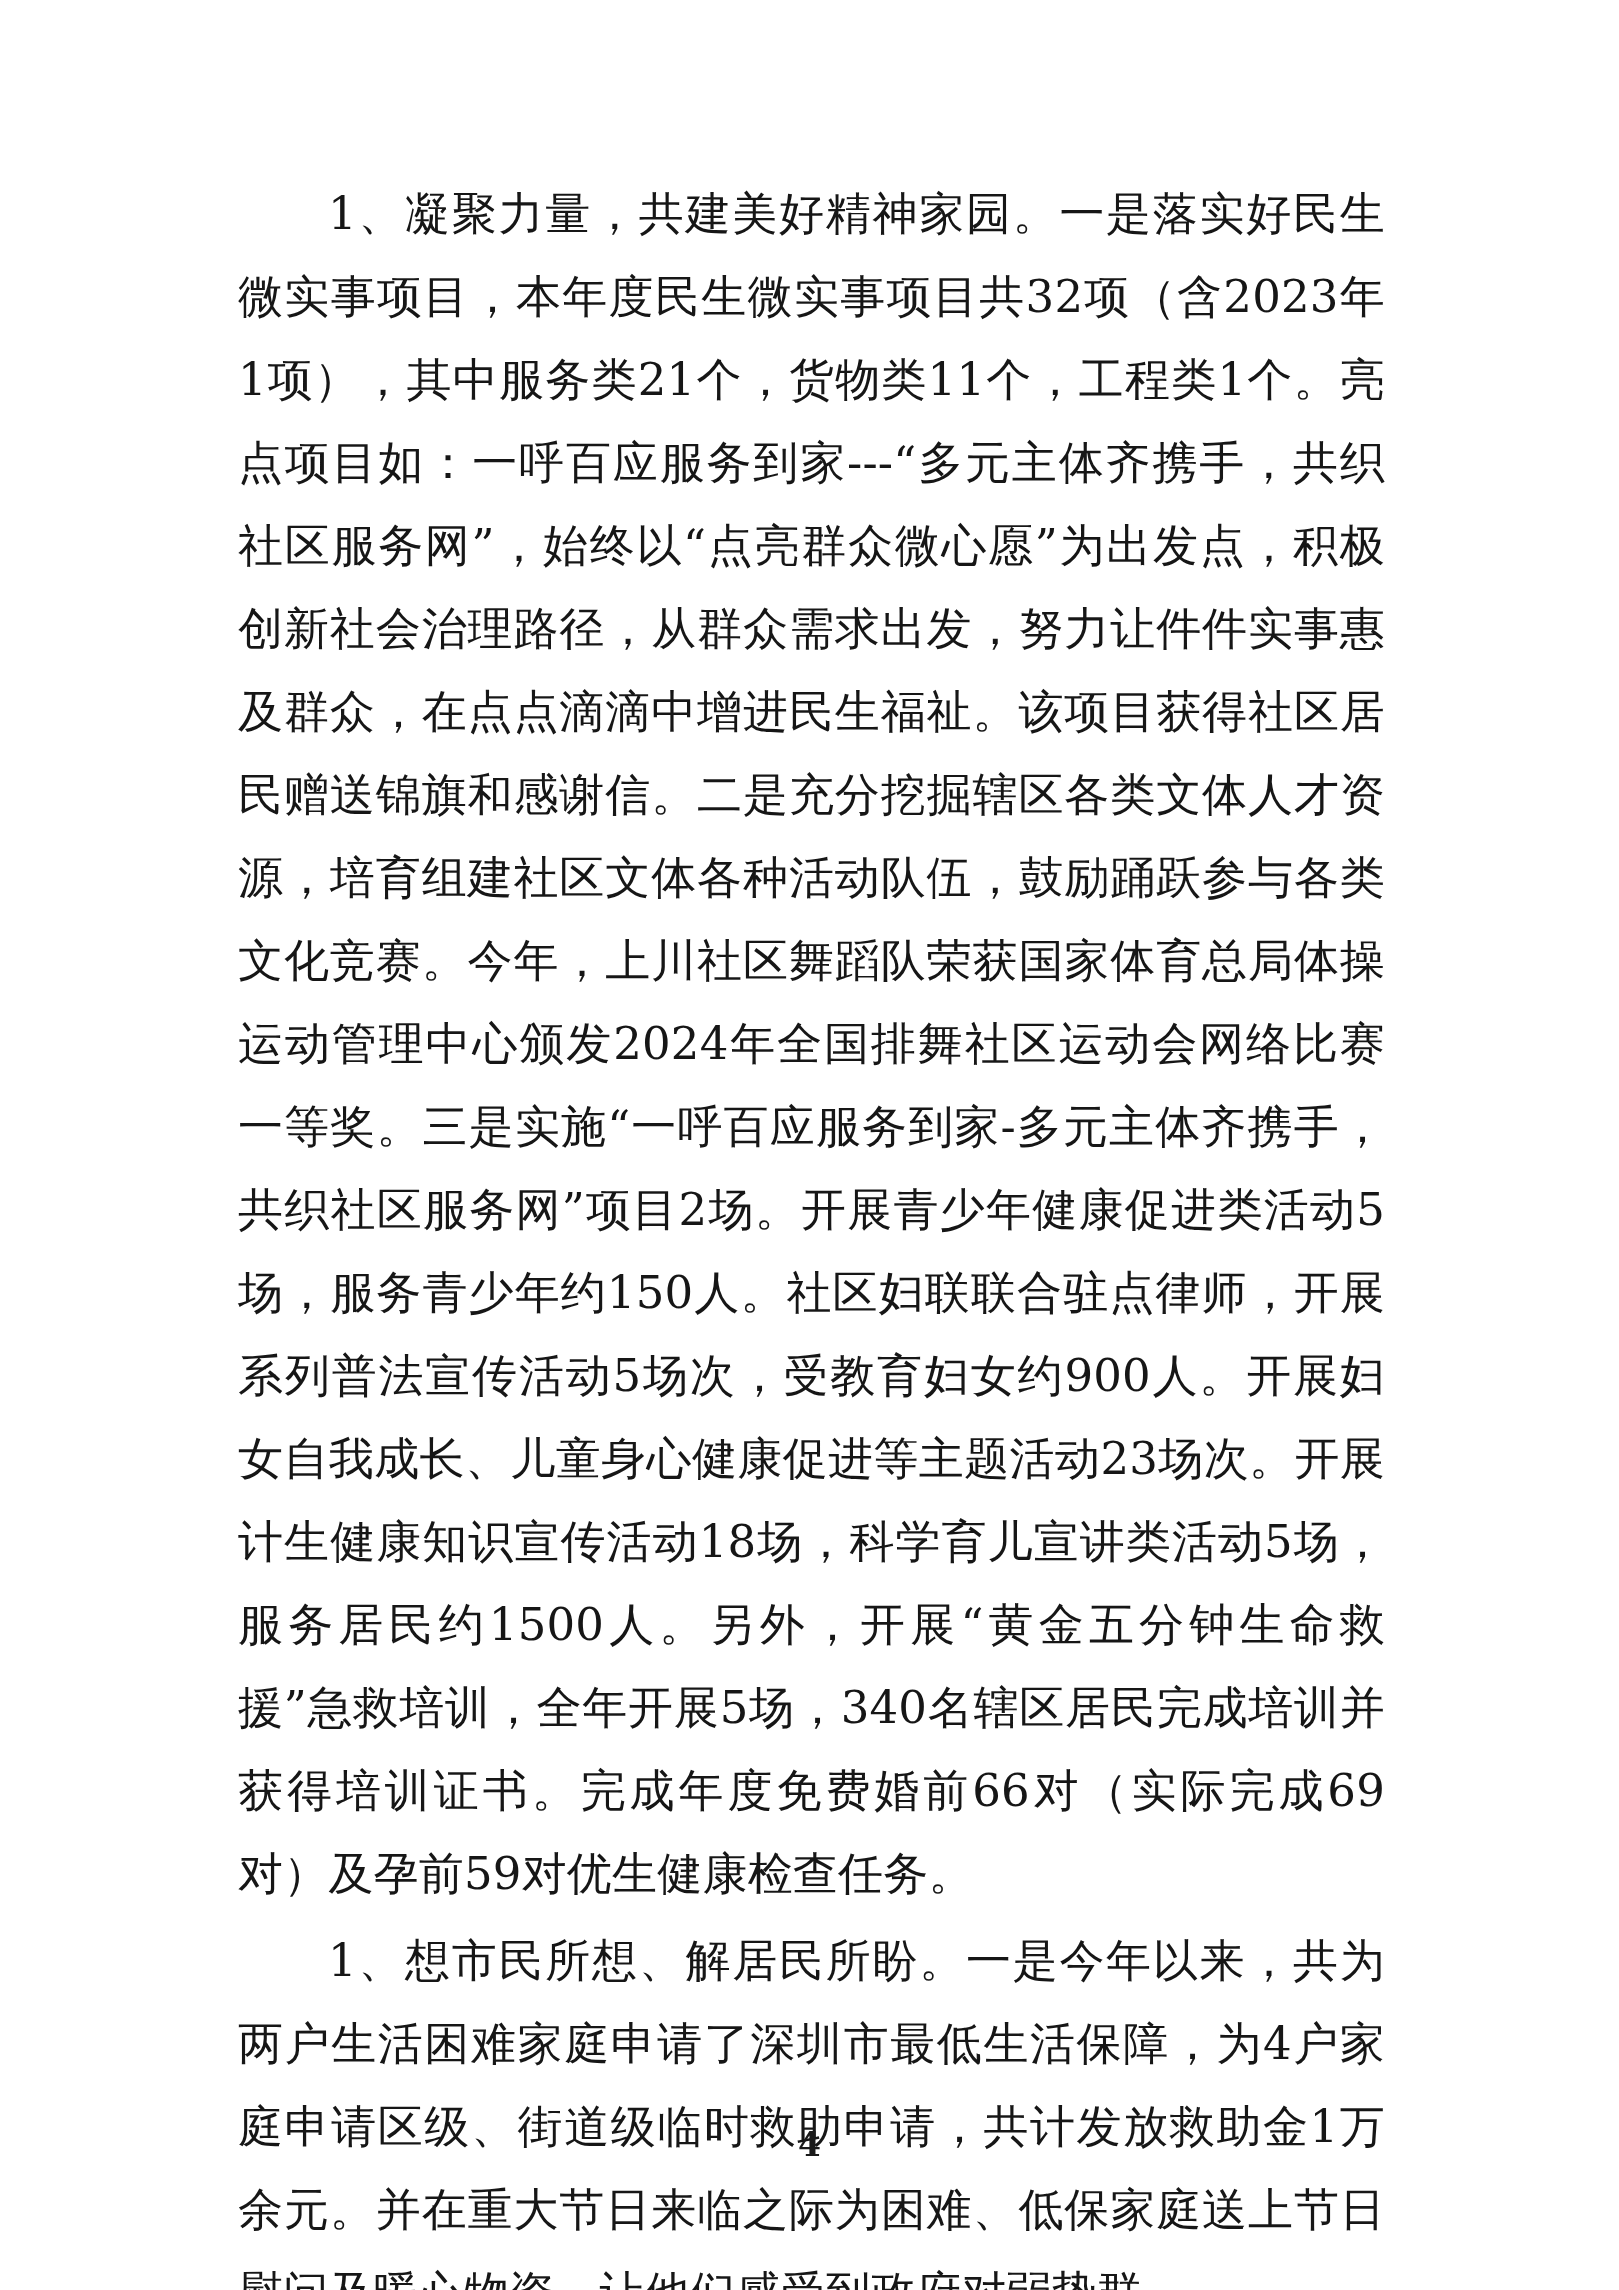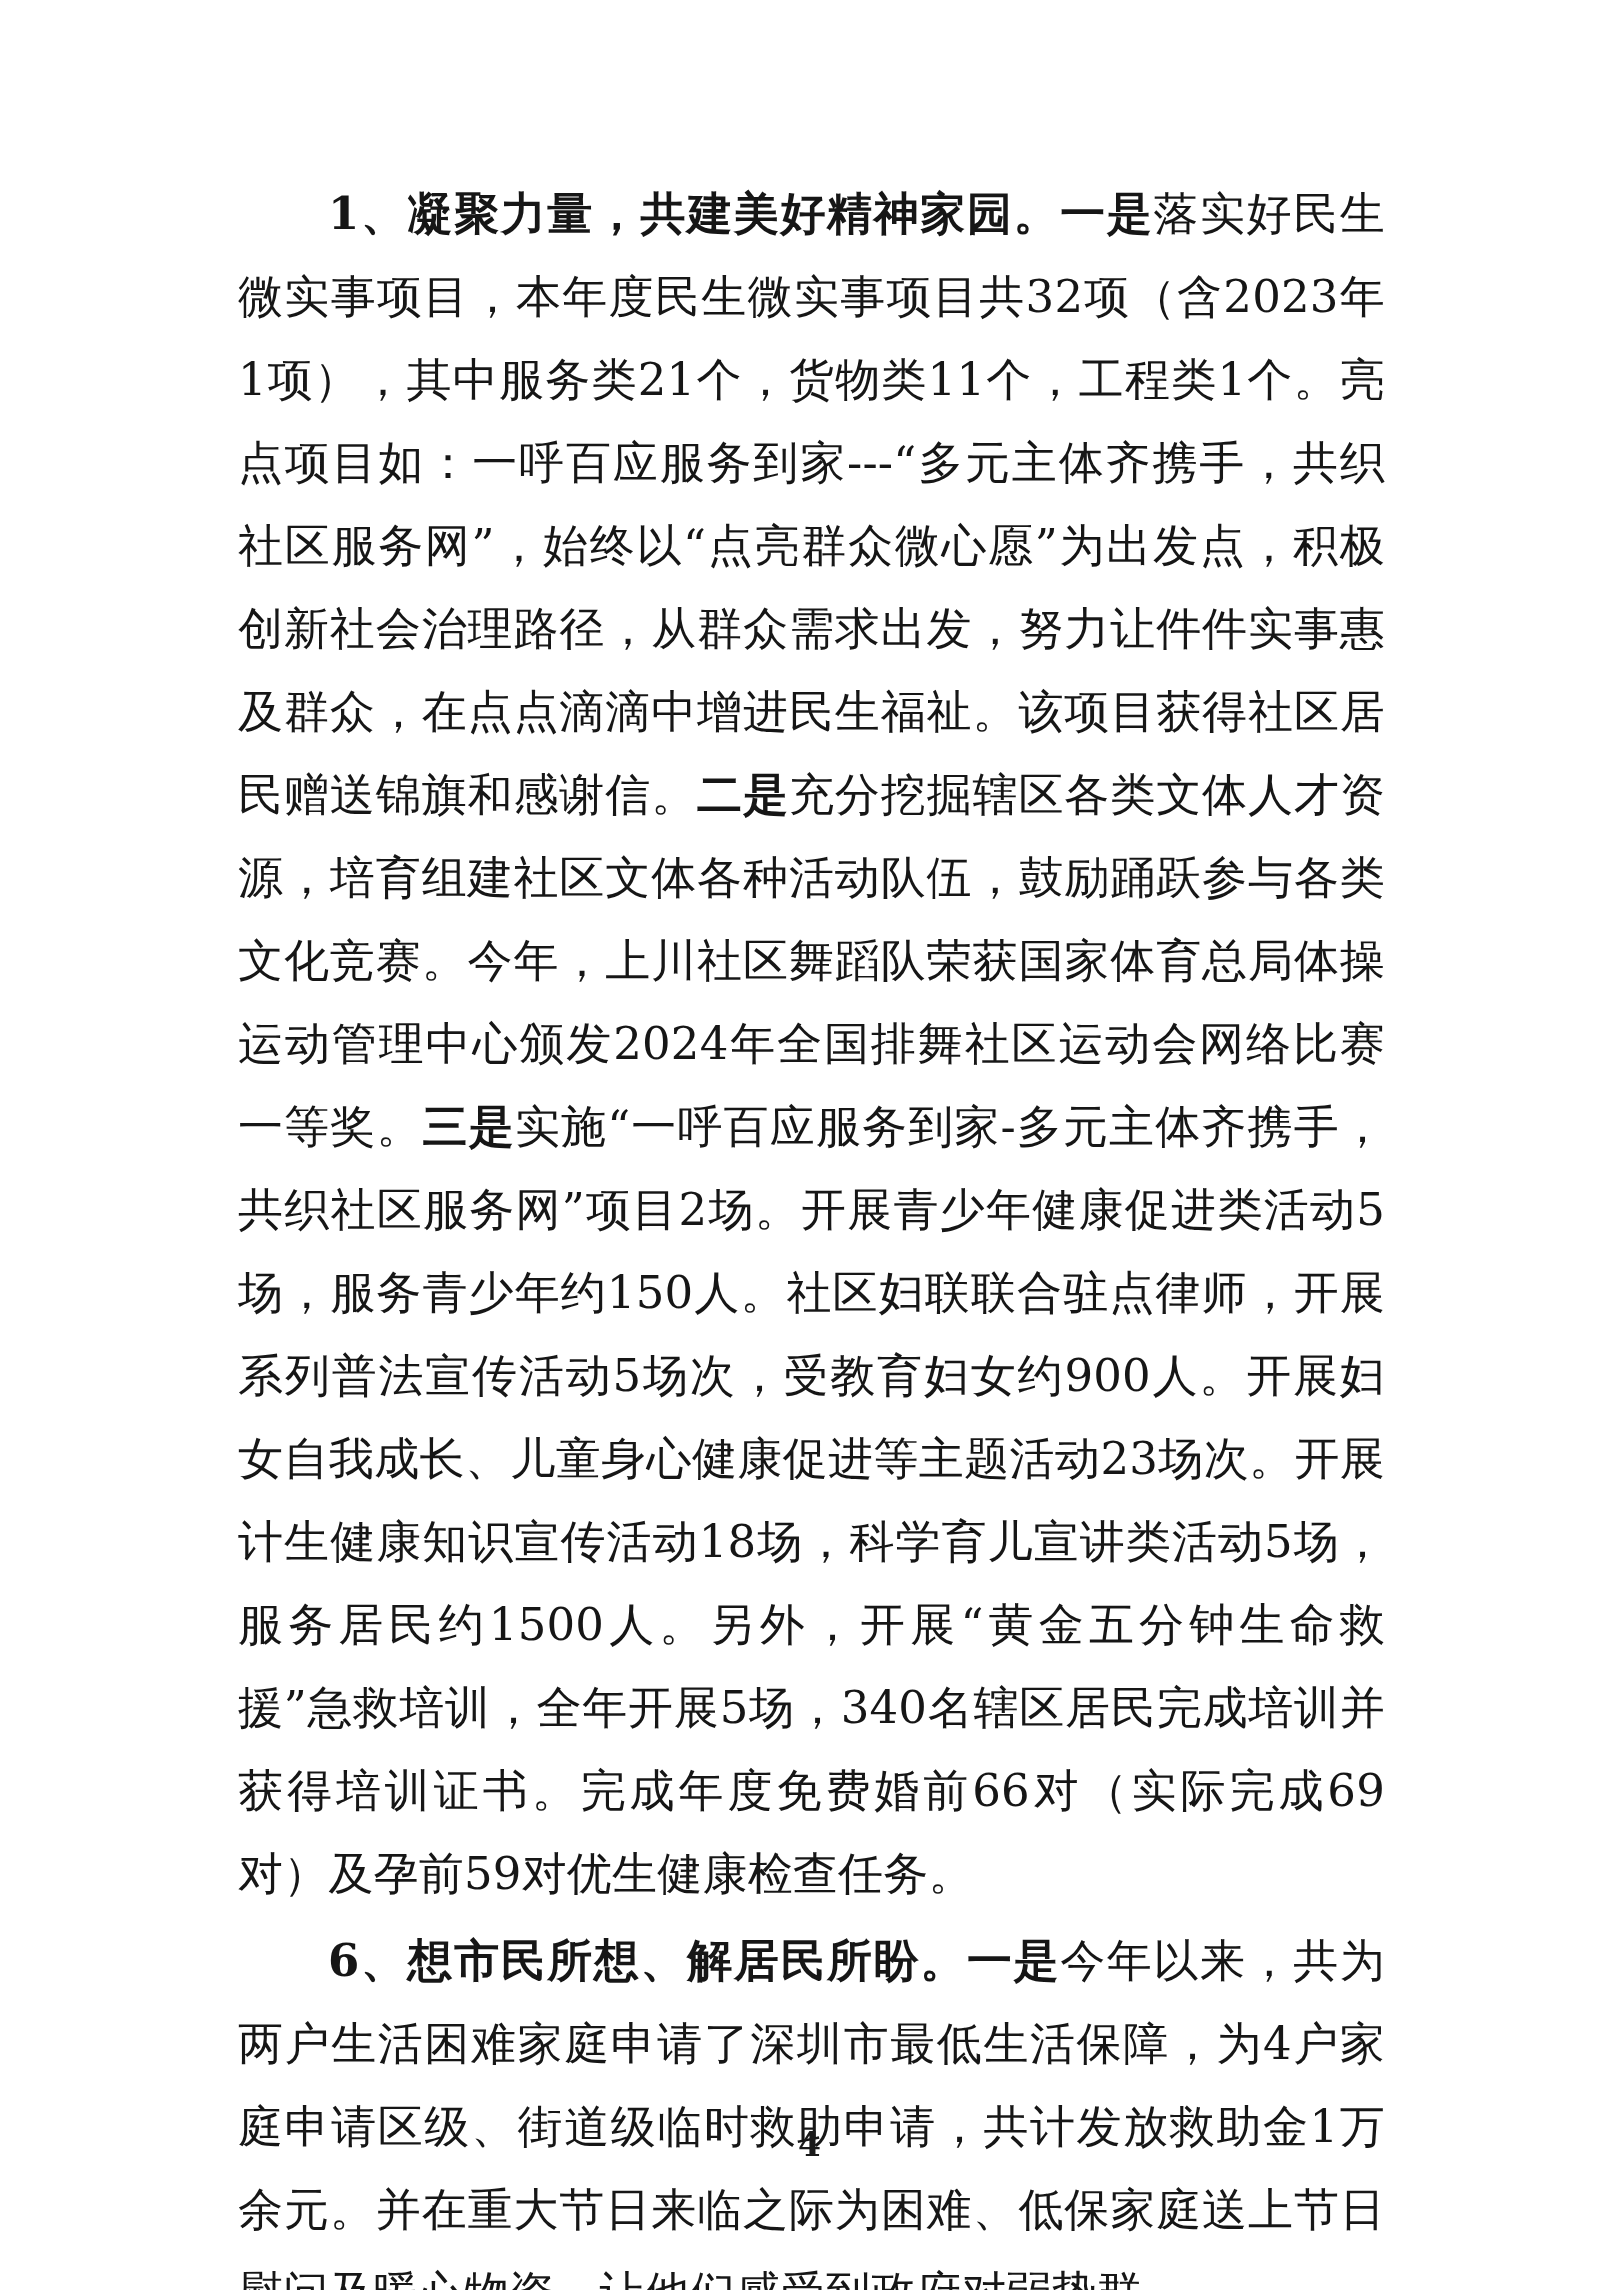--- a/index.html
+++ b/index.html
@@ -36,21 +36,21 @@
     letter-spacing: 0.2px;
     font-family: "DejaVu Serif", "Liberation Serif", serif;
     word-break: break-all;
     white-space: normal;
     color: #161616;
   }
   .para + .para {
     margin-top: 0px;
   }
   .para b, .para .bold {
-    font-weight: 700;
+    font-weight: 400;
   }
   .page-number {
     position: absolute;
     left: 0;
     right: 0;
     top: 2125px;
     text-align: center;
     font-size: 33px;
     line-height: 39px;
     font-family: "DejaVu Serif", "Liberation Serif", serif;
@@ -71,20 +71,20 @@
 <div class="page">
   <div class="paper-tint"></div>
 
   <div class="content">
 
     <p class="para">
       <b>1、凝聚力量，共建美好精神家园。</b><b>一是</b><span>落实好民生微实事项目，本年度民生微实事项目共32项（含2023年1项），其中服务类21个，货物类11个，工程类1个。亮点项目如：一呼百应服务到家---“多元主体齐携手，共织社区服务网”，始终以“点亮群众微心愿”为出发点，积极创新社会治理路径，从群众需求出发，努力让件件实事惠及群众，在点点滴滴中增进民生福祉。该项目获得社区居民赠送锦旗和感谢信。</span><b>二是</b><span>充分挖掘辖区各类文体人才资源，培育组建社区文体各种活动队伍，鼓励踊跃参与各类文化竞赛。今年，上川社区舞蹈队荣获国家体育总局体操运动管理中心颁发2024年全国排舞社区运动会网络比赛一等奖。</span><b>三是</b><span>实施“一呼百应服务到家-多元主体齐携手，共织社区服务网”项目2场。开展青少年健康促进类活动5场，服务青少年约150人。社区妇联联合驻点律师，开展系列普法宣传活动5场次，受教育妇女约900人。开展妇女自我成长、儿童身心健康促进等主题活动23场次。开展计生健康知识宣传活动18场，科学育儿宣讲类活动5场，服务居民约1500人。另外，开展“黄金五分钟生命救援”急救培训，全年开展5场，340名辖区居民完成培训并获得培训证书。完成年度免费婚前66对（实际完成69对）及孕前59对优生健康检查任务。</span>
     </p>
 
     <p class="para">
-      <b>6、想市民所想、解居民所盼。</b><b>一是</b><span>今年以来，共为两户生活困难家庭申请了深圳市最低生活保障，为4户家庭申请区级、街道级临时救助申请，共计发放救助金1万余元。并在重大节日来临之际为困难、低保家庭送上节日慰问及暖心物资，让他们感受到政府对弱势群</span>
+      <b>1、想市民所想、解居民所盼。</b><b>一是</b><span>今年以来，共为两户生活困难家庭申请了深圳市最低生活保障，为4户家庭申请区级、街道级临时救助申请，共计发放救助金1万余元。并在重大节日来临之际为困难、低保家庭送上节日慰问及暖心物资，让他们感受到政府对弱势群</span>
     </p>
 
   </div>
 
   <div class="page-number">4</div>
 </div>
 
 
 </body></html>

